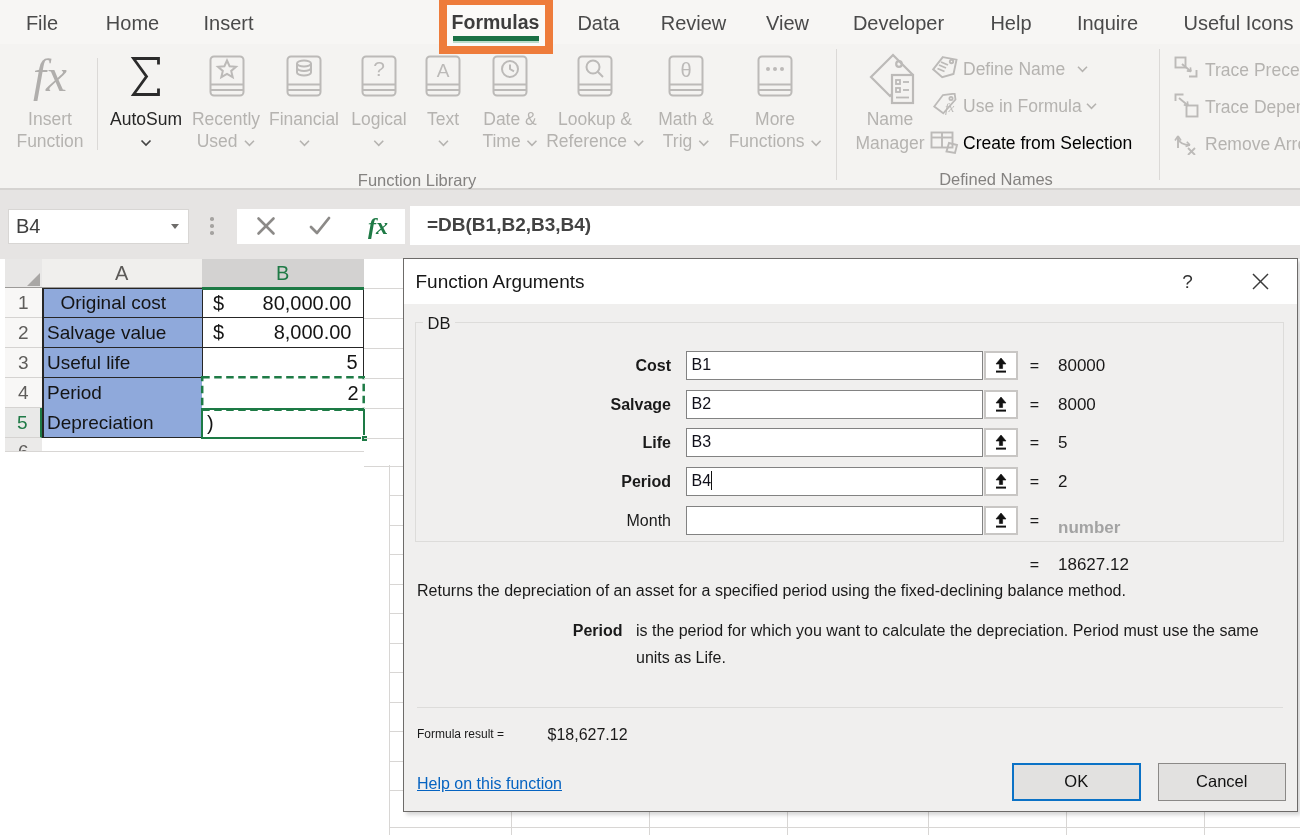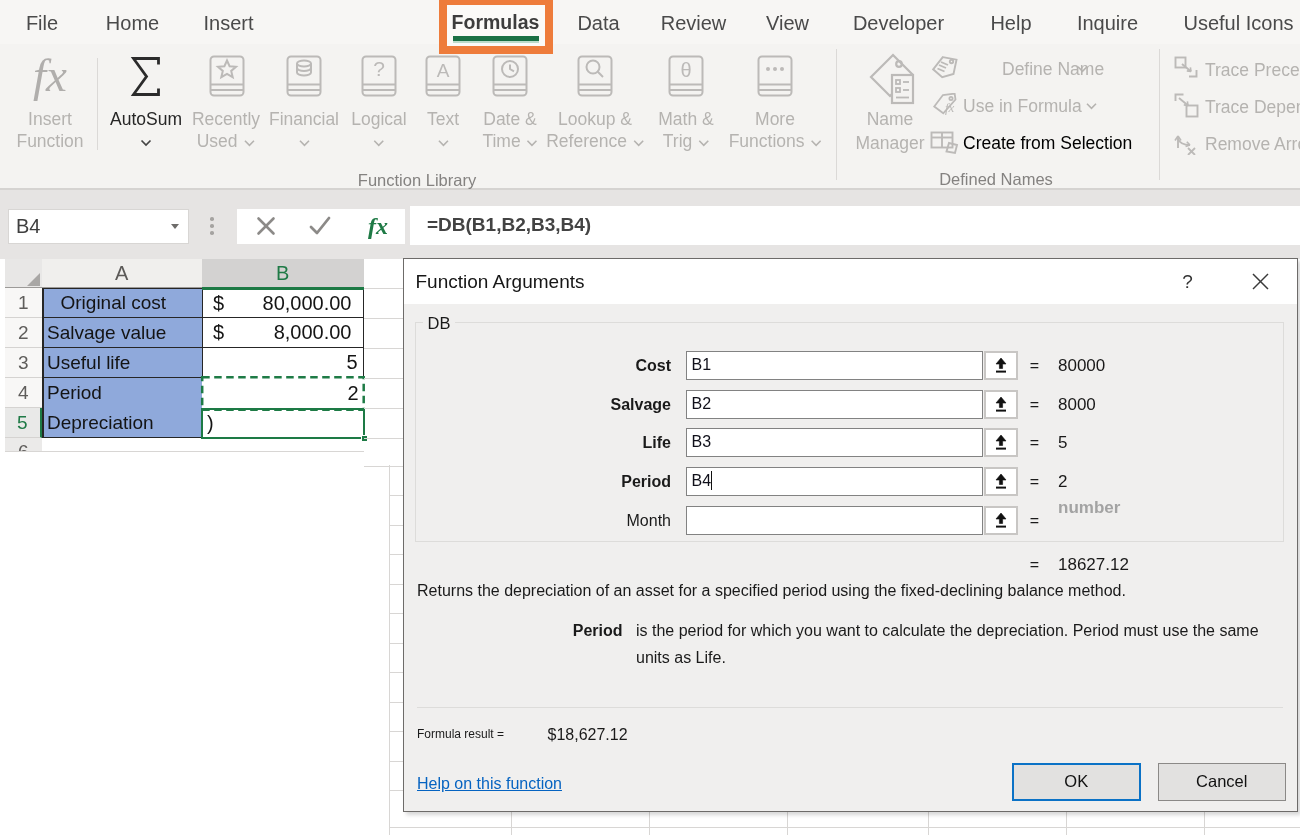--- a/index.html
+++ b/index.html
@@ -174,21 +174,21 @@
 
   <svg class="ricon" style="left:931px;top:55px;" width="28" height="24" viewBox="0 0 28 24">
       <g fill="none" stroke="#bcbab8" stroke-width="1.9">
         <path d="M12.5 2 L26 5.5 L22 19.5 L10.5 22 L2 13.5 Z" transform="rotate(-4 14 12)"></path>
         <circle cx="20.5" cy="6.5" r="1.7"></circle>
         <line x1="8" y1="10" x2="15" y2="13"></line>
         <line x1="6.5" y1="13.5" x2="13.5" y2="16.5"></line>
         <line x1="10" y1="7" x2="17" y2="10"></line>
       </g>
     </svg>
-  <div class="abs" style="left:1002px;top:59px;font-size:17.5px;color:#b5b3b0;">Define Name</div>
+  <div class="abs" style="left:963px;top:59px;font-size:17.5px;color:#b5b3b0;">Define Name</div>
   <svg class="ricon" style="left:1077px;top:66px;" width="11" height="7" viewBox="0 0 11 7">
       <path d="M1 .8 L5.5 5.3 L10 .8" fill="none" stroke="#b5b3b0" stroke-width="1.6"></path>
     </svg>
 
   <svg class="ricon" style="left:932px;top:93px;" width="28" height="26" viewBox="0 0 28 26">
       <g fill="none" stroke="#bcbab8" stroke-width="1.8">
         <path d="M12 2 L24 2 L24 8 L10 20 L2 12 Z" transform="rotate(-8 13 11)"></path>
         <circle cx="19" cy="5.5" r="1.6"></circle>
       </g>
       <text x="13" y="19" font-size="13" font-style="italic" fill="#bcbab8" font-family="Liberation Serif">fx</text>
@@ -395,21 +395,21 @@
       </div>
     <div class="deq" style="top:92px;">=</div>
     <div class="deq" style="top:131px;">=</div>
     <div class="deq" style="top:169.5px;">=</div>
     <div class="deq" style="top:208.5px;">=</div>
     <div class="deq" style="top:247.5px;">=</div>
     <div class="dval" style="top:92px;">80000</div>
     <div class="dval" style="top:131px;">8000</div>
     <div class="dval" style="top:169.5px;">5</div>
     <div class="dval" style="top:208.5px;">2</div>
-    <div class="dval" style="top:234px;color:#a3a3a3;font-weight:bold;">number</div>
+    <div class="dval" style="top:254px;color:#a3a3a3;font-weight:bold;">number</div>
 
     <div class="deq" style="top:291px;">=</div>
     <div class="dval" style="top:291px;">18627.12</div>
     <div class="abs" style="left:13.5px;top:323px;font-size:16px;color:#1a1a1a;">Returns the depreciation of an asset for a specified period using the fixed-declining balance method.</div>
     <div class="abs" style="left:130px;top:358px;width:89px;text-align:right;font-size:16px;font-weight:bold;color:#1a1a1a;line-height:27.5px;">Period</div>
     <div class="abs" style="left:232.5px;top:358px;width:630px;font-size:16px;color:#1a1a1a;line-height:27.5px;">is the period for which you want to calculate the depreciation. Period must use the same units as Life.</div>
     <div class="abs" style="left:13.5px;top:448px;width:866px;height:1px;background:#dddcda;"></div>
     <div class="abs" style="left:13.5px;top:465px;font-size:12px;color:#1a1a1a;line-height:21px;">Formula result =</div>
     <div class="abs" style="left:144px;top:465px;font-size:16px;color:#1a1a1a;line-height:21px;">$18,627.12</div>
     <div class="abs" style="left:13.5px;top:514px;font-size:16px;color:#0563c1;line-height:21px;text-decoration:underline;">Help on this function</div>

